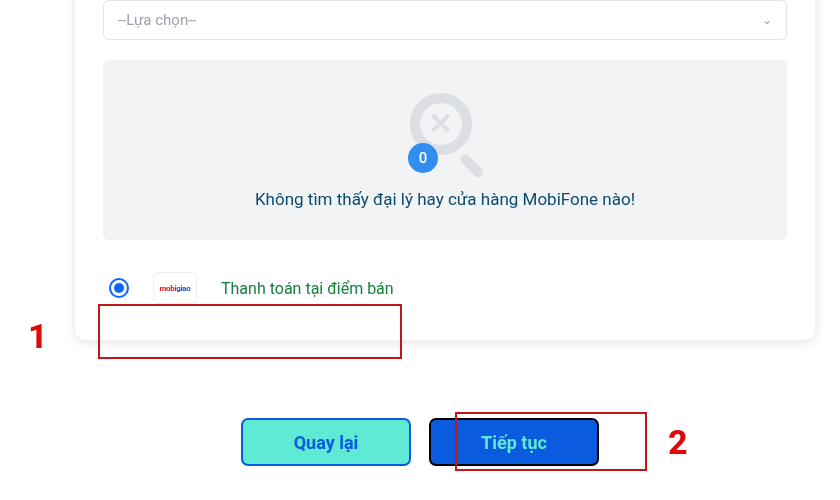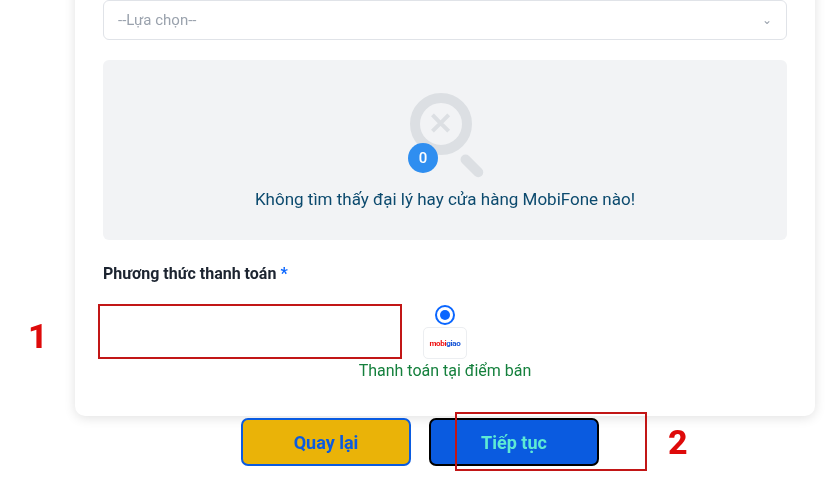--- a/index.html
+++ b/index.html
@@ -100,25 +100,24 @@
   }
   .empty-text {
     color: #0c4a6e;
     font-size: 17px;
     margin-top: 4px;
   }
   .req-star { color: #0a66ff; font-weight: 700; }
   .payment-row {
     display: flex;
     align-items: center;
-    gap: 2px;
+    gap: 24px;
     padding: 8px 6px;
     margin-top: 6px;
     position: relative;
-    flex-direction: column;
   }
   .radio {
     width: 20px; height: 20px;
     border: 2px solid #0a66ff;
     border-radius: 50%;
     display: flex; align-items:center; justify-content:center;
   }
   .radio .dot {
     width: 10px; height: 10px; background: #0a66ff; border-radius: 50%;
   }
@@ -162,21 +161,21 @@
   .btn {
     min-width: 170px;
     height: 48px;
     border-radius: 7px;
     font-size: 18px;
     font-weight: 700;
     display: flex; align-items: center; justify-content: center;
     cursor: pointer;
   }
   .btn-outline {
-    background: #eab308;
+    background: #5eead4;
     border: 2px solid #0a5be0;
     color: #0a5be0;
   }
   .btn-primary {
     background: #0a5be0;
     border: 2px solid #000000;
     color: #5eead4;
   }
   .hl-continue {
     left: 455px; top: 412px;
@@ -204,24 +203,20 @@
   <div class="empty-panel">
     <div class="magnifier">
       <div class="mag-circle"></div>
       <div class="mag-x">✕</div>
       <div class="mag-handle"></div>
       <div class="badge-zero">0</div>
     </div>
     <div class="empty-text">Không tìm thấy đại lý hay cửa hàng MobiFone nào!</div>
   </div>
 
-  <div class="section-label">
-    <span>Phương thức thanh toán</span>
-    <span class="req-star">*</span>
-  </div>
 
   <div class="payment-row">
     <div class="radio">
       <div class="dot"></div>
     </div>
     <div class="logo">
       <span>mobi</span>
         <span class="blue">giao</span>
     </div>
     <div class="pay-label">Thanh toán tại điểm bán</div>

